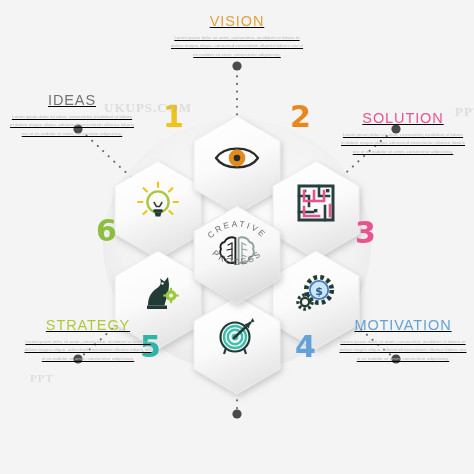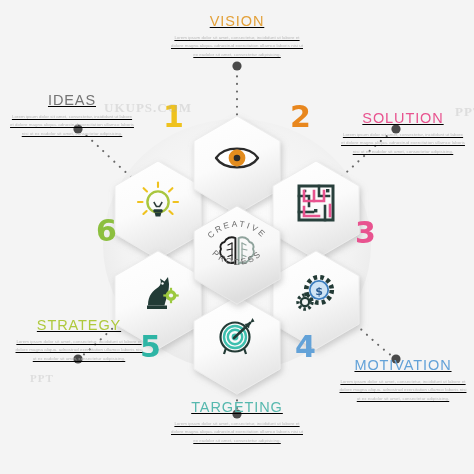--- a/index.html
+++ b/index.html
@@ -17,23 +17,23 @@
     font-size:14.5px;font-weight:400;letter-spacing:.9px;
     line-height:1.1;margin:0 0 4px 0;
   }
   .block .body{
     font-size:4.4px;line-height:1.92;color:#b9b9b9;
     margin:0 6px;letter-spacing:.05px;
   }
 
   .b-vision   {left:164px;  top:14px;  width:146px;}
   .b-solution {left:335px;  top:93px;  width:136px;margin-top:18px;}
-  .b-motivation{left:333px; top:318px; width:140px;margin-top:40px;}
+  .b-motivation{left:333px; top:318px; width:140px;}
   .b-targeting{left:164px;  top:400px; width:146px;}
-  .b-strategy {left:9px;    top:318px; width:140px;}
+  .b-strategy {left:18px;    top:318px; width:140px;}
   .b-ideas    {left:4px;    top:93px;  width:136px;}
 
   
   .num{position:absolute;font-size:30px;font-weight:700;line-height:1;
        font-family:"DejaVu Sans",sans-serif;}
   .n1{left:163px;top:102px;}
   .n2{left:290px;top:102px;}
   .n3{left:355px;top:218px;}
   .n4{left:295px;top:332px;}
   .n5{left:140px;top:332px;}
@@ -245,24 +245,20 @@
   <div class="block b-solution">
     <div class="ttl" style="color:#E8538F">SOLUTION</div>
     <div class="body">Lorem ipsum dolor sit amet, consectetur, incididunt ut labore et dolore magna aliqua. adnostrud exercitation ullamco laboris nisi ut ex eadolor sit amet, consectetur adipisicing.</div>
   </div>
 
   <div class="block b-motivation">
     <div class="ttl" style="color:#63A2D8">MOTIVATION</div>
     <div class="body">Lorem ipsum dolor sit amet, consectetur, incididunt ut labore et dolore magna aliqua. adnostrud exercitation ullamco laboris nisi ut ex eadolor sit amet, consectetur adipisicing.</div>
   </div>
 
-  <div class="block b-targeting">
-    <div class="ttl" style="color:#56B8AE">TARGETING</div>
-    <div class="body">Lorem ipsum dolor sit amet, consectetur, incididunt ut labore et dolore magna aliqua. adnostrud exercitation ullamco laboris nisi ut ex eadolor sit amet, consectetur adipisicing.</div>
-  </div>
 
   <div class="block b-strategy">
     <div class="ttl" style="color:#AFC93D">STRATEGY</div>
     <div class="body">Lorem ipsum dolor sit amet, consectetur, incididunt ut labore et dolore magna aliqua. adnostrud exercitation ullamco laboris nisi ut ex eadolor sit amet, consectetur adipisicing.</div>
   </div>
 
   <div class="block b-ideas">
     <div class="ttl" style="color:#737373">IDEAS</div>
     <div class="body">Lorem ipsum dolor sit amet, consectetur, incididunt ut labore et dolore magna aliqua. adnostrud exercitation ullamco laboris nisi ut ex eadolor sit amet, consectetur adipisicing.</div>
   </div>

